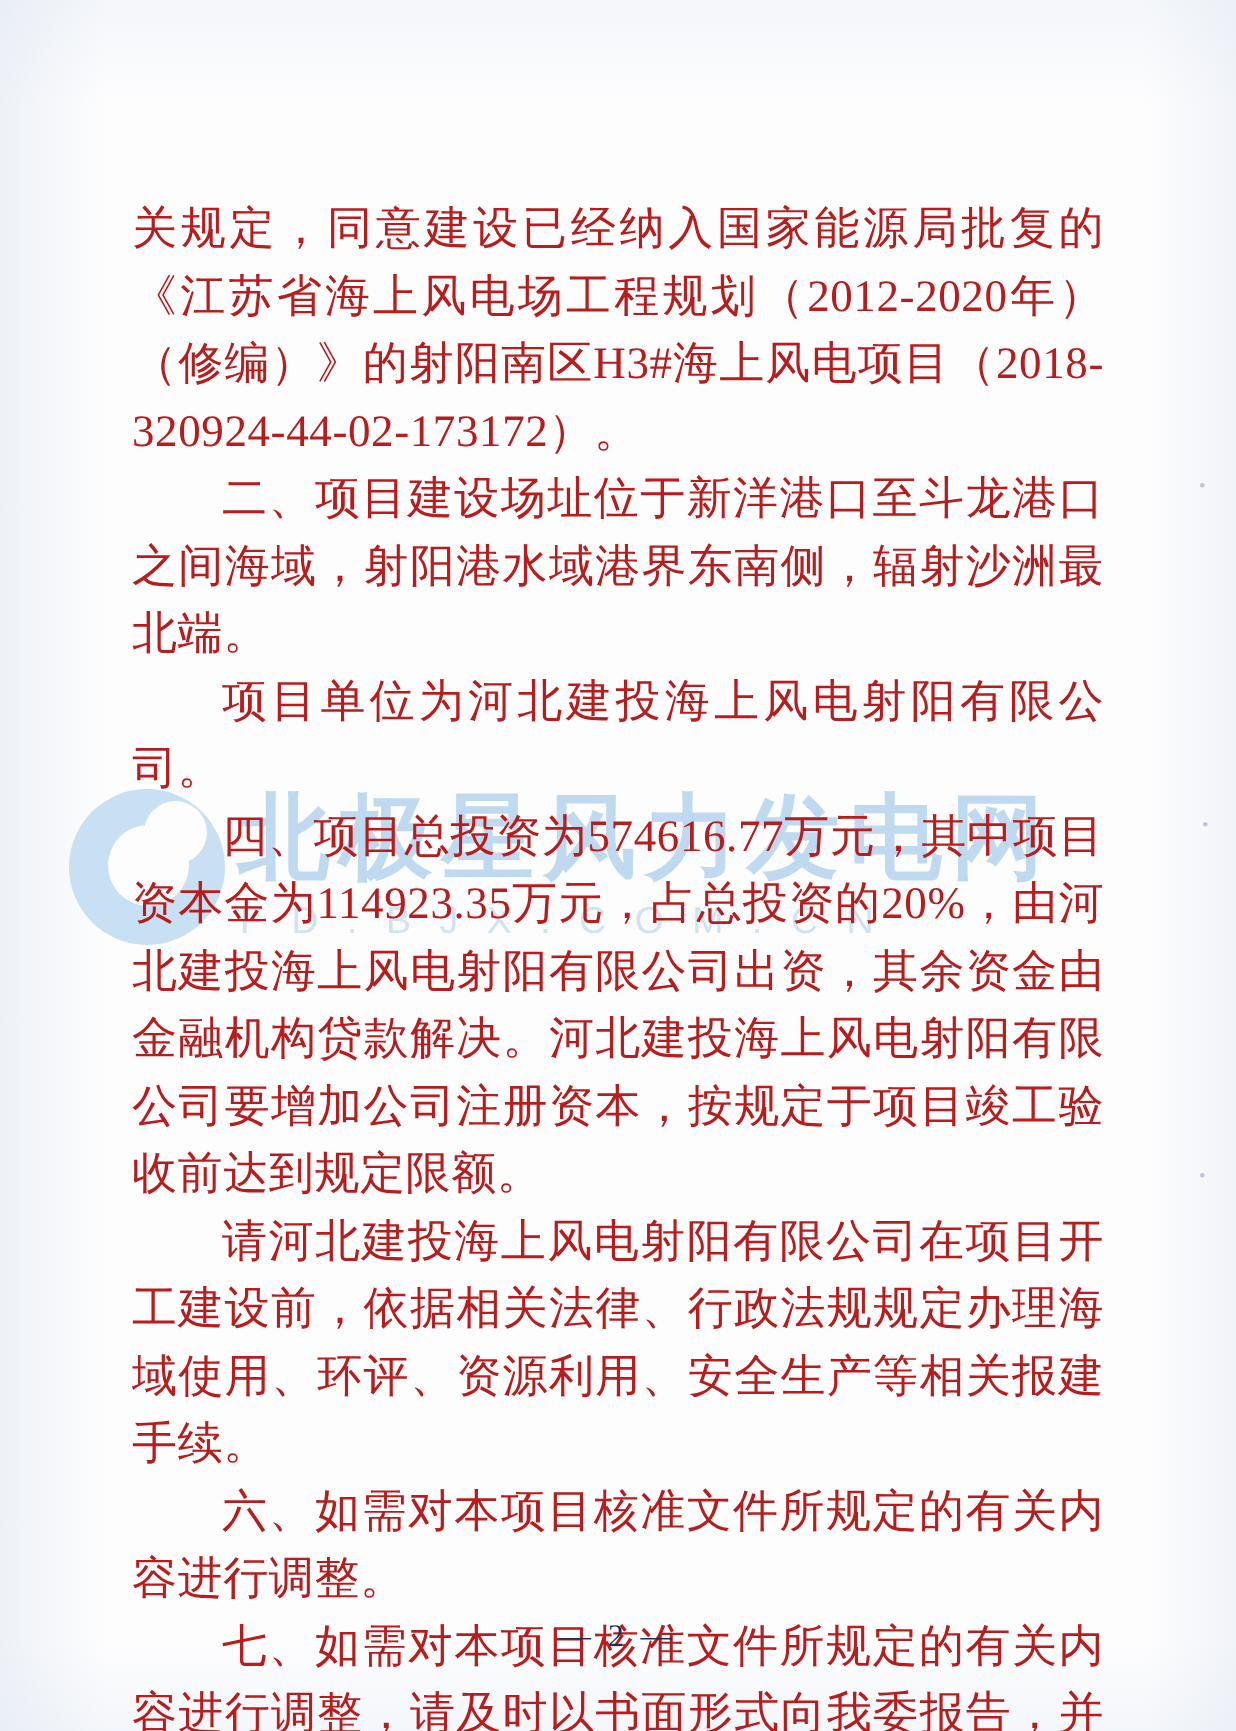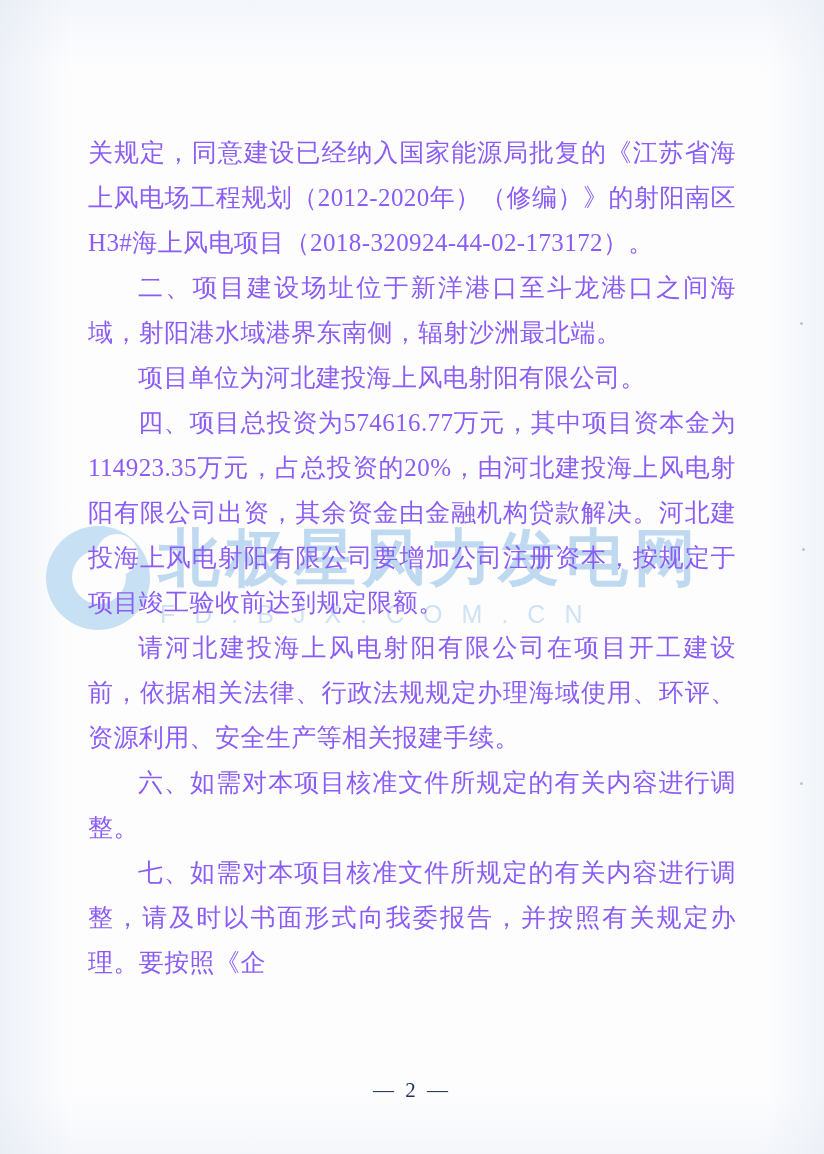--- a/index.html
+++ b/index.html
@@ -100,23 +100,23 @@
   }
 
   
   .content {
     position: absolute;
     left: 88px;
     top: 130px;
     width: 648px;
   }
   .para {
-    font-size: 25px;
+    font-size: 30px;
     line-height: 45px;
-    color: #8b5cf6;
+    color: #b91c1c;
     text-align: justify;
     text-justify: inter-ideograph;
     letter-spacing: 0.4px;
     margin: 0;
   }
   .para.indent {
     text-indent: 2em;
   }
   .para + .para {
     margin-top: 0px;

